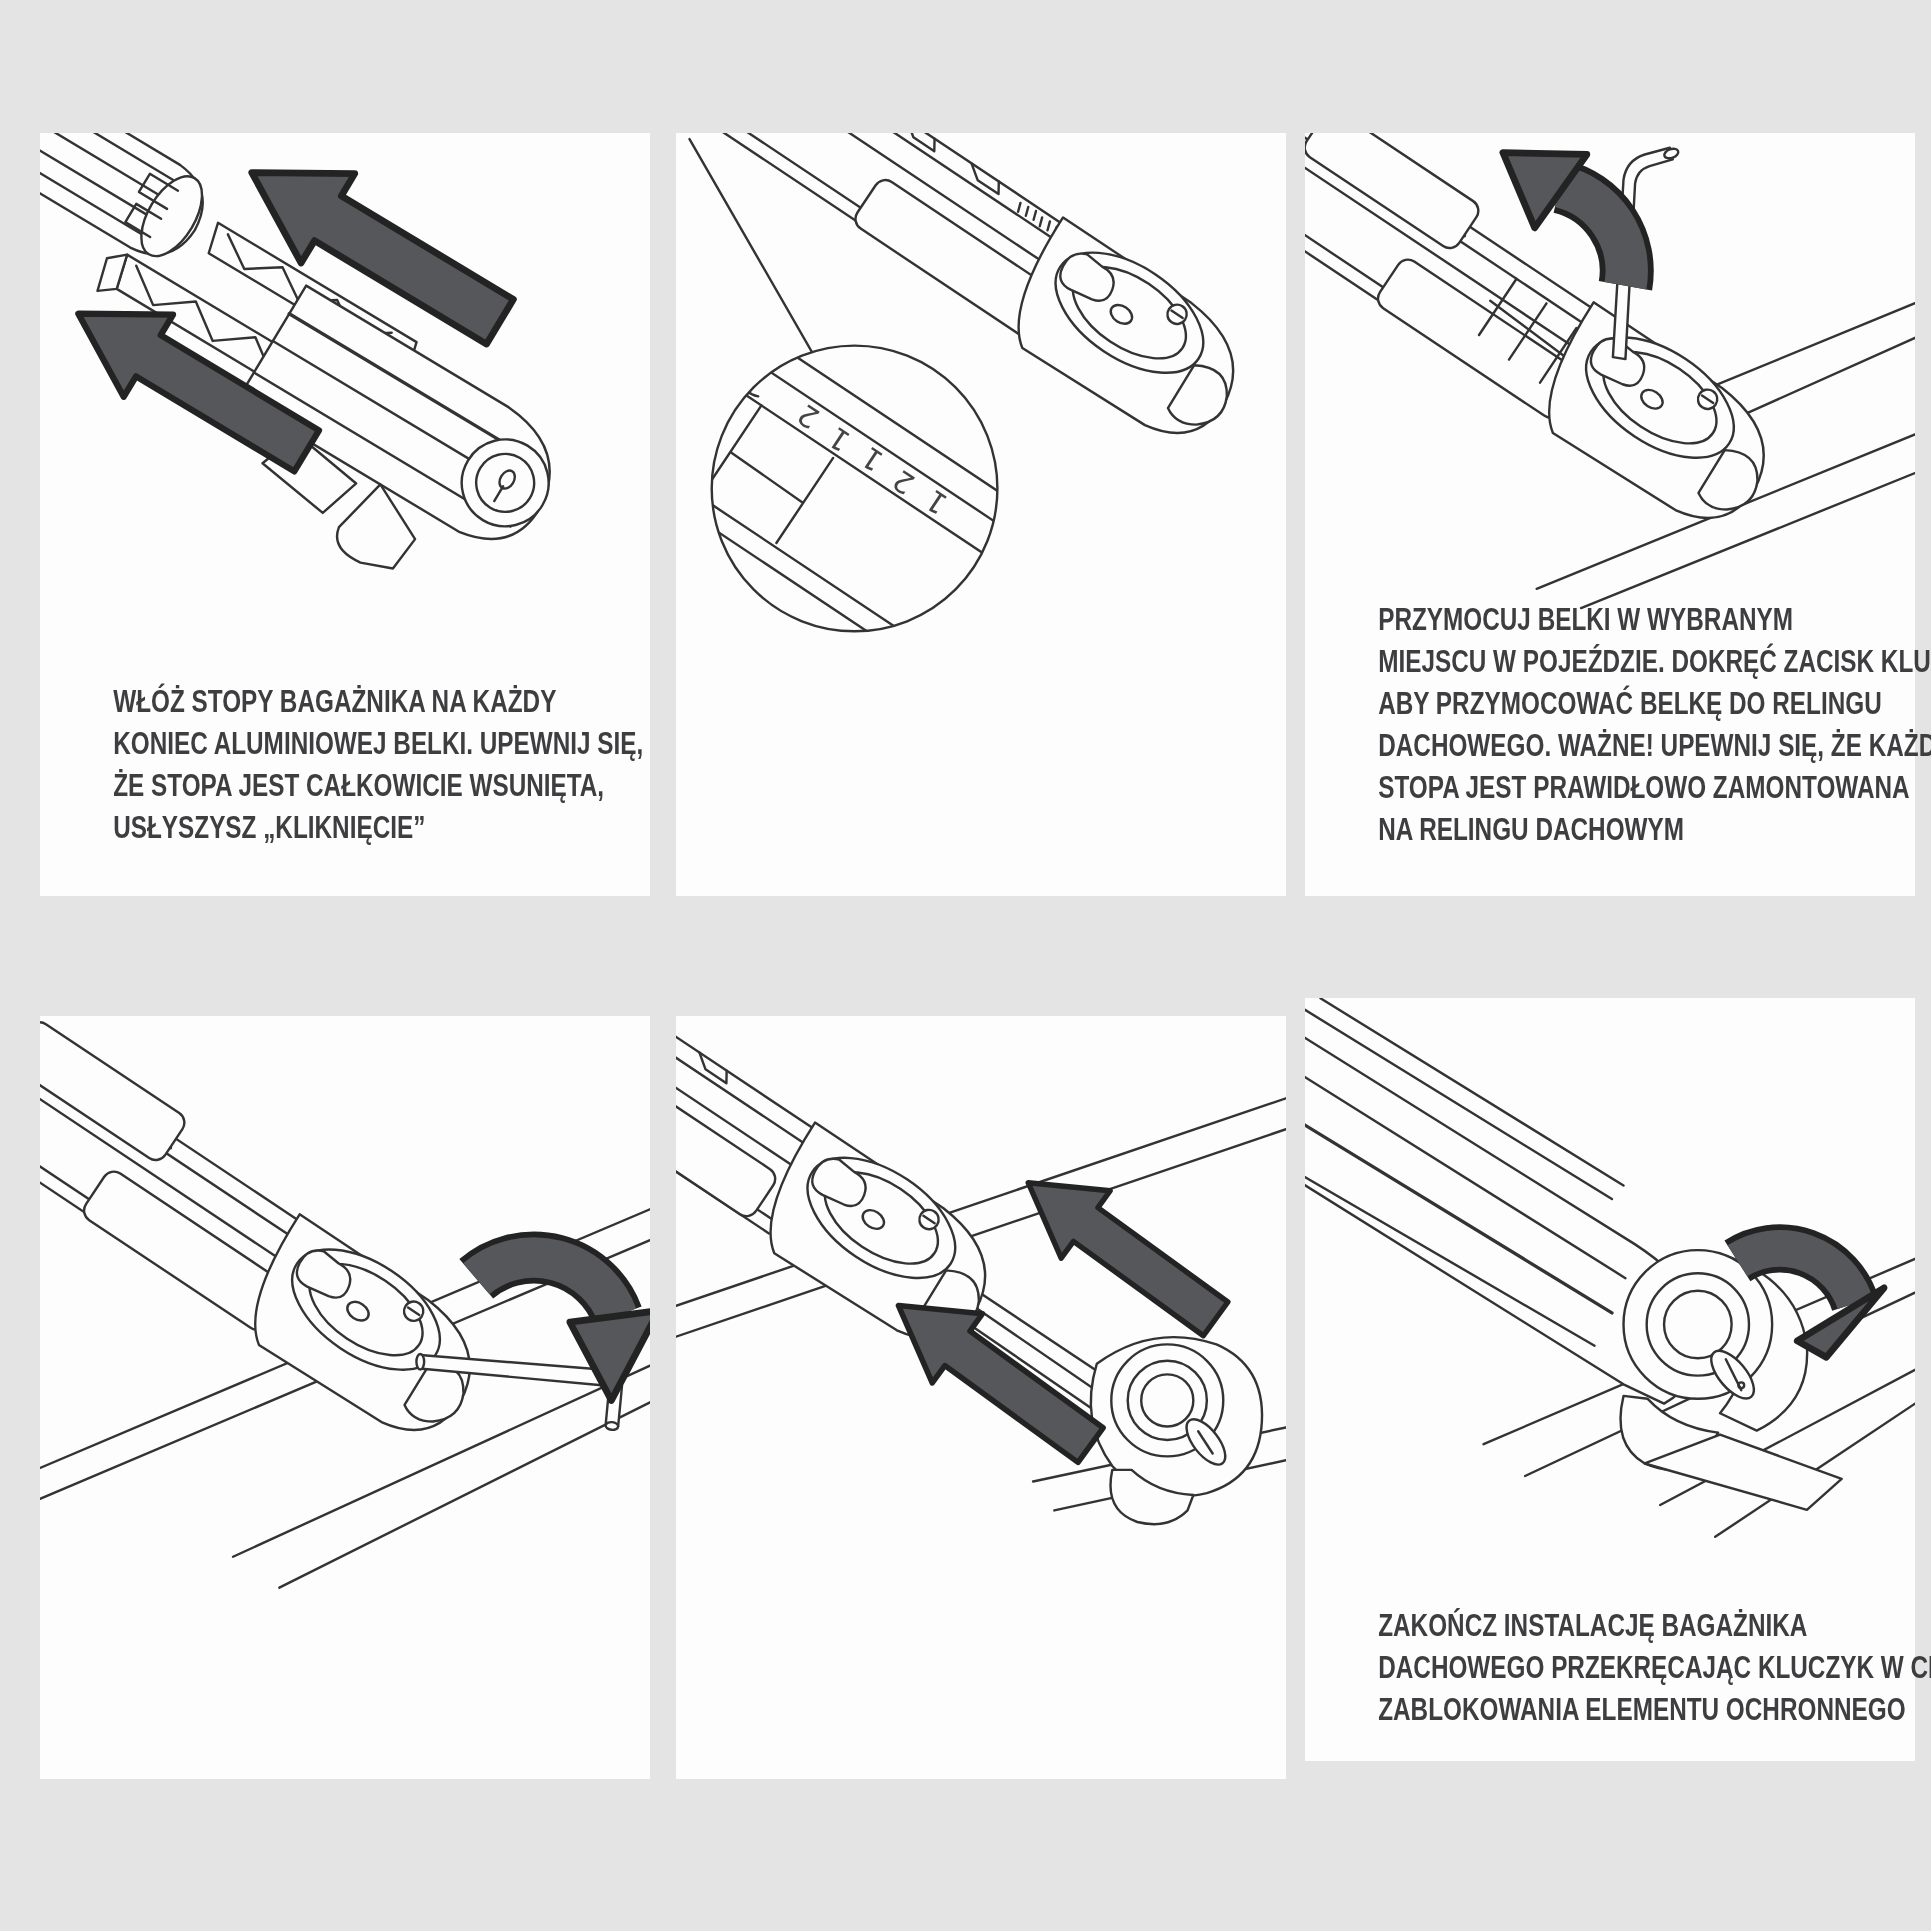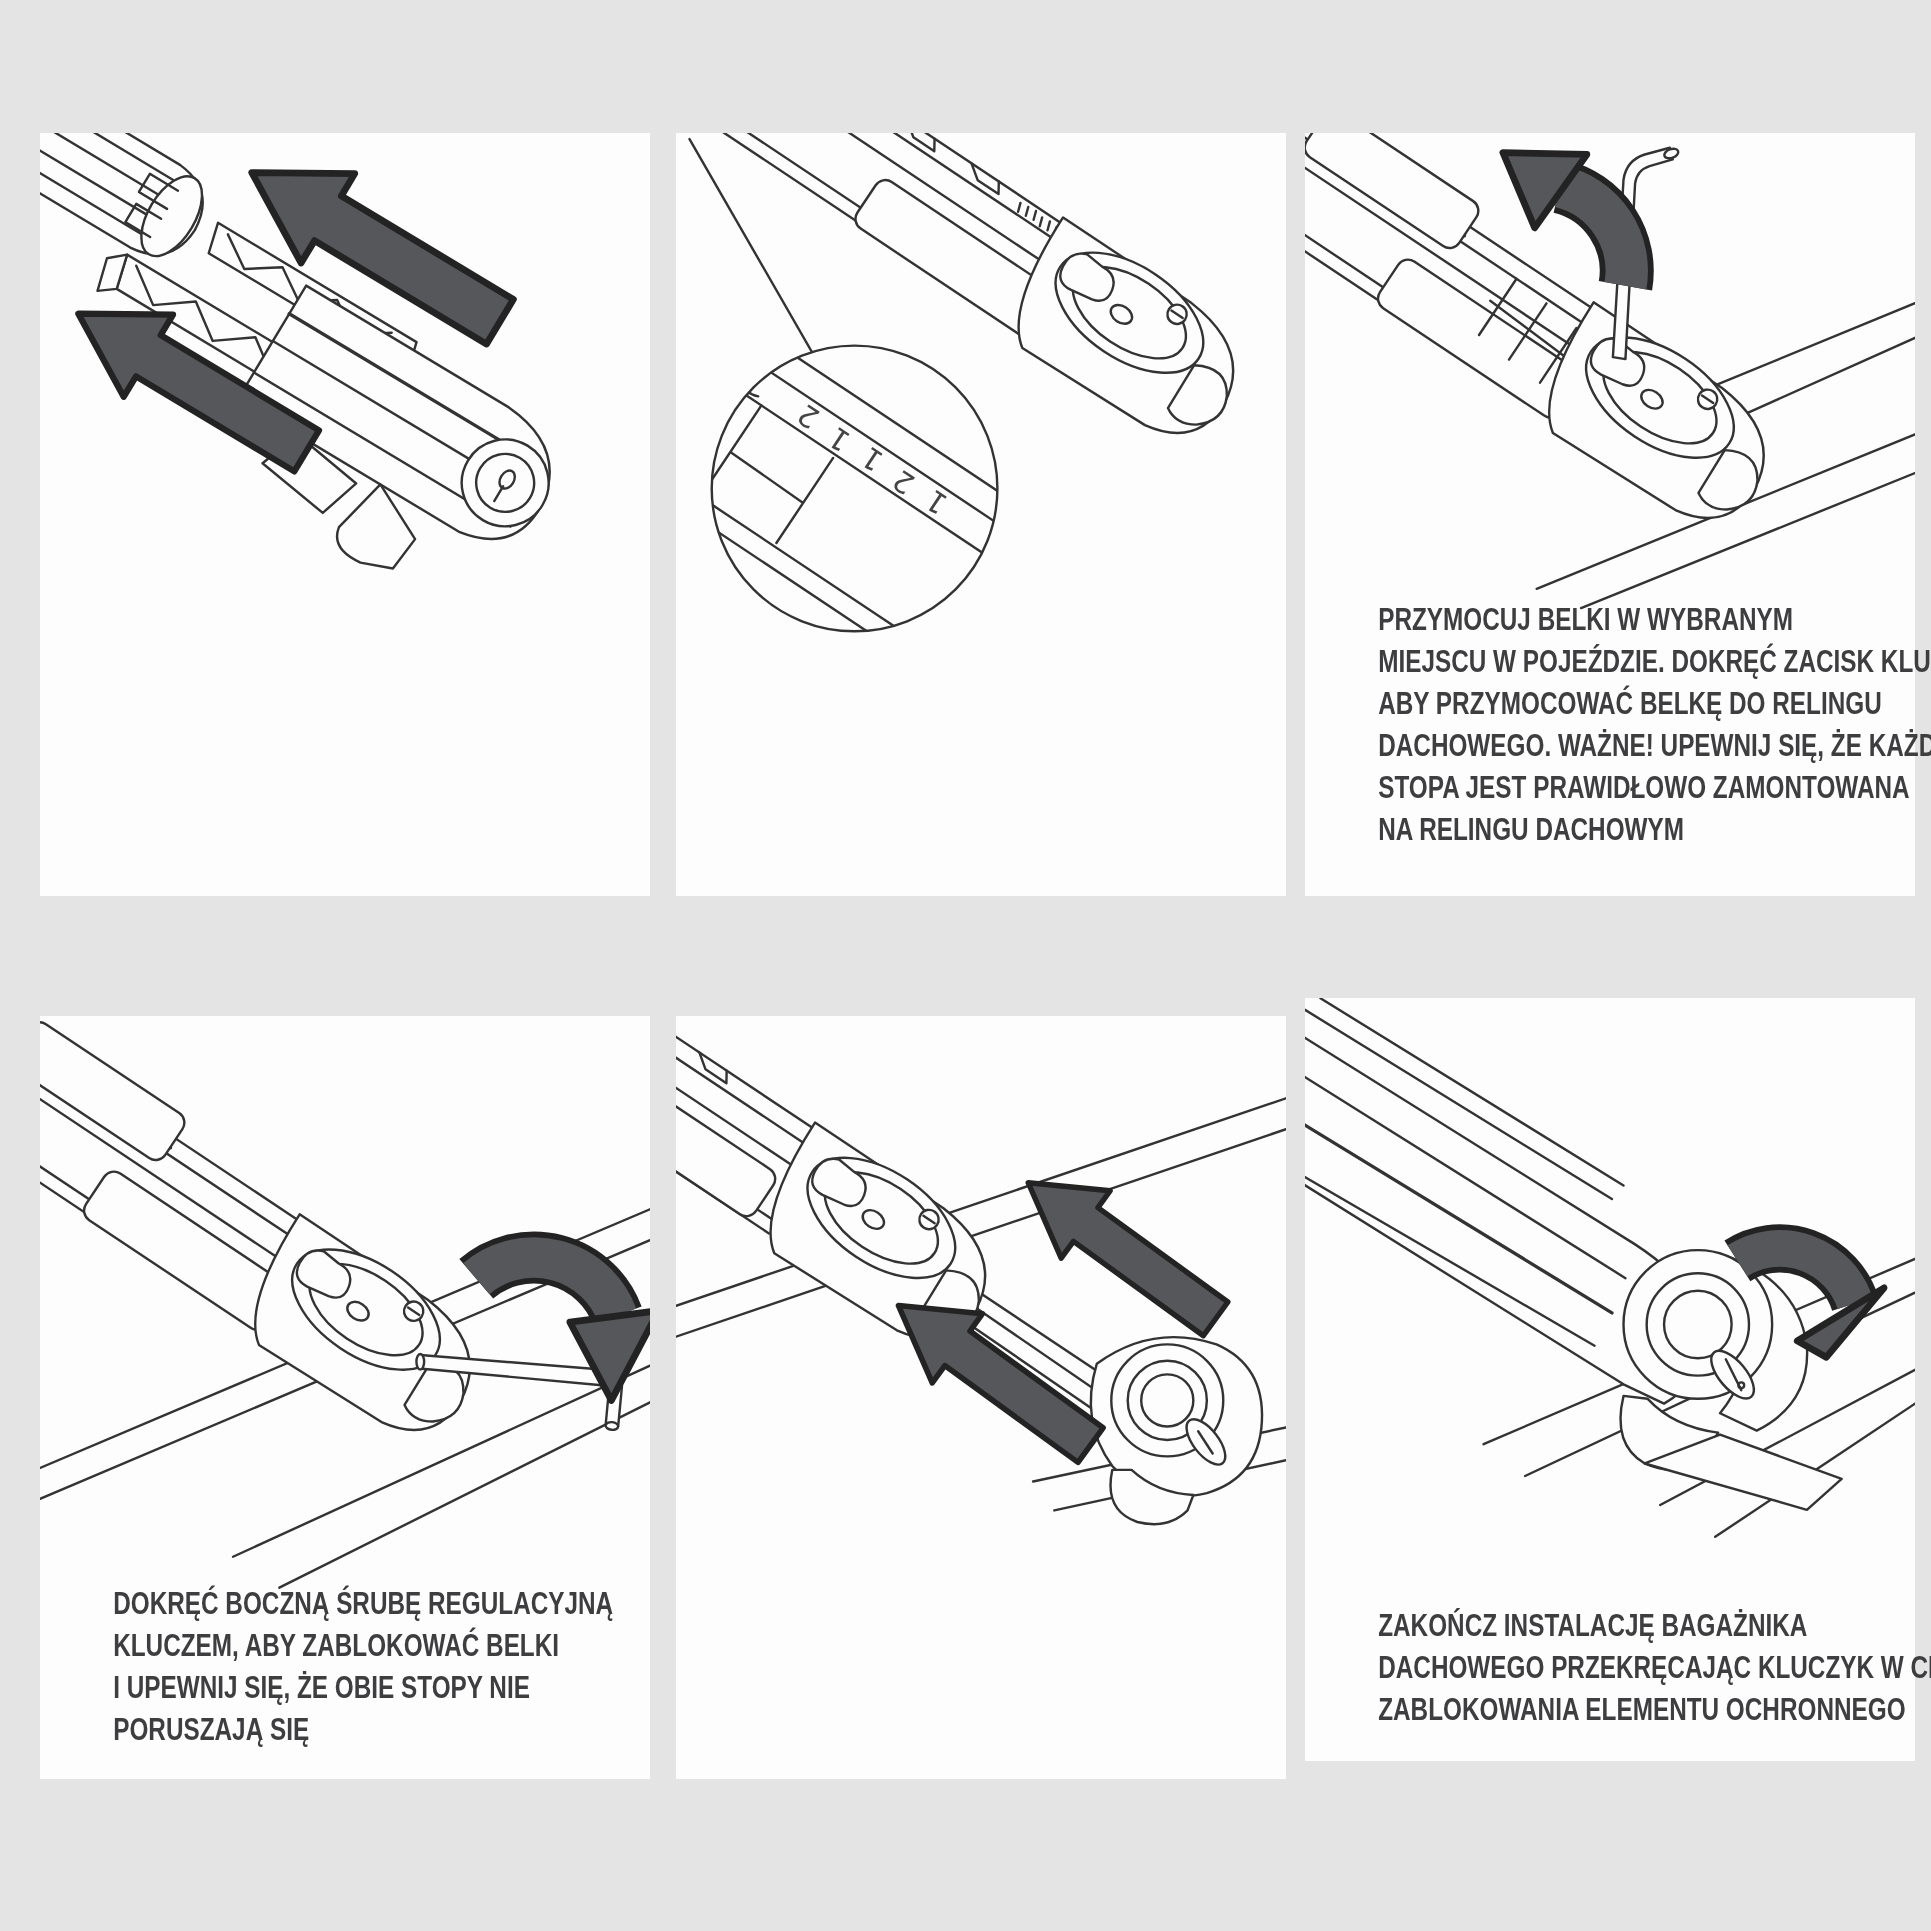--- a/index.html
+++ b/index.html
@@ -68,20 +68,28 @@
         <path class="wh" d="M -18 62 L -32 122 Q -28 146 6 142 L 38 130 L 42 92 Z"></path>
       </g>
 
       <g transform="translate(348,118) rotate(31)">
         <polygon class="arrow" points="-150,0 -58,-54 -58,-27 150,-27 150,27 -58,27 -58,54"></polygon>
       </g>
       <g transform="translate(158,258) rotate(31) scale(0.92)">
         <polygon class="arrow" points="-150,0 -58,-54 -58,-27 150,-27 150,27 -58,27 -58,54"></polygon>
       </g>
     </svg>
+    <div class="caption">
+      <div class="tx">
+        <div class="cap-line">WŁÓŻ STOPY BAGAŻNIKA NA KAŻDY</div>
+        <div class="cap-line">KONIEC ALUMINIOWEJ BELKI. UPEWNIJ SIĘ,</div>
+        <div class="cap-line">ŻE STOPA JEST CAŁKOWICIE WSUNIĘTA,</div>
+        <div class="cap-line">USŁYSZYSZ „KLIKNIĘCIE”</div>
+      </div>
+    </div>
   </section>
 
   <section class="panel" id="panel-2">
     <svg class="art" viewBox="0 0 632 790">
       <defs>
           <clipPath id="magclip2">
             <circle cx="185" cy="368" r="148"></circle>
           </clipPath>
         </defs>
       <path class="ln" d="M 14 6 L 268 448" stroke-width="2"></path>
@@ -189,28 +197,20 @@
         <path class="wh" d="M 394 351 L 582 366 Q 599 368 603 383 L 599 425 L 586 424 L 589 392 Q 589 383 579 382 L 393 365 Z"></path>
         <ellipse class="wh" cx="592.5" cy="424.5" rx="6.5" ry="4" transform="rotate(5 592.5 424.5)"></ellipse>
         <ellipse class="wh" cx="394" cy="358" rx="4" ry="8"></ellipse>
       </g>
       <g>
         <path class="arcU" d="M 452 272 A 92 92 0 0 1 598 310" stroke-width="54"></path>
         <path class="arcO" d="M 452 272 A 92 92 0 0 1 598 310" stroke-width="42"></path>
         <polygon class="arrow" points="592,398 641,305 549,317"></polygon>
       </g>
     </svg>
-    <div class="caption">
-      <div class="tx">
-        <div class="cap-line">DOKRĘĆ BOCZNĄ ŚRUBĘ REGULACYJNĄ</div>
-        <div class="cap-line">KLUCZEM, ABY ZABLOKOWAĆ BELKI</div>
-        <div class="cap-line">I UPEWNIJ SIĘ, ŻE OBIE STOPY NIE</div>
-        <div class="cap-line">PORUSZAJĄ SIĘ</div>
-      </div>
-    </div>
   </section>
 
   <section class="panel" id="panel-5">
     <svg class="art" viewBox="0 0 632 790">
       <path class="ln" d="M 0 300 L 632 85 M 0 332 L 632 117" stroke-width="2"></path>
       <path class="ln" d="M 370 482 L 632 426 M 392 512 L 632 460" stroke-width="2"></path>
       <g transform="translate(205,235) rotate(33.7)">
         <path class="ln" d="M -600 -64 L -108 -64 M -600 -46 L -112 -46 M -600 -20 L -118 -20 M -600 38 L -100 38 M -600 52 L -96 52"></path>
         <path class="ln" d="M -420 -64 l 15 11 h 26 l -7 -11 M -340 -64 l 15 11 h 26 l -7 -11 M -260 -64 l 15 11 h 26 l -7 -11"></path>
         <rect class="wh" x="-300" y="-4" width="180" height="56" rx="12"></rect>

